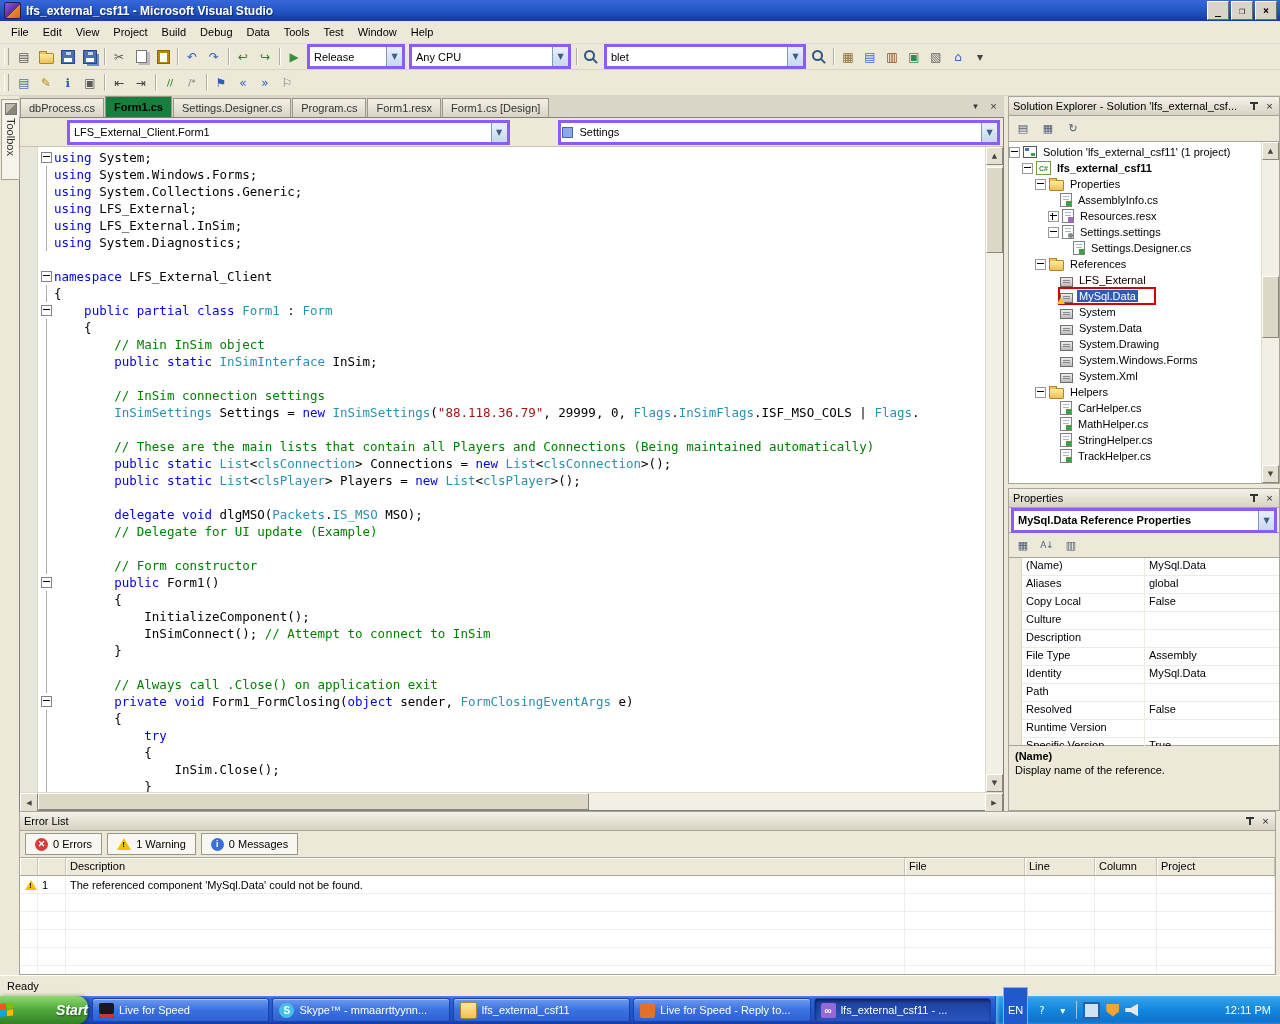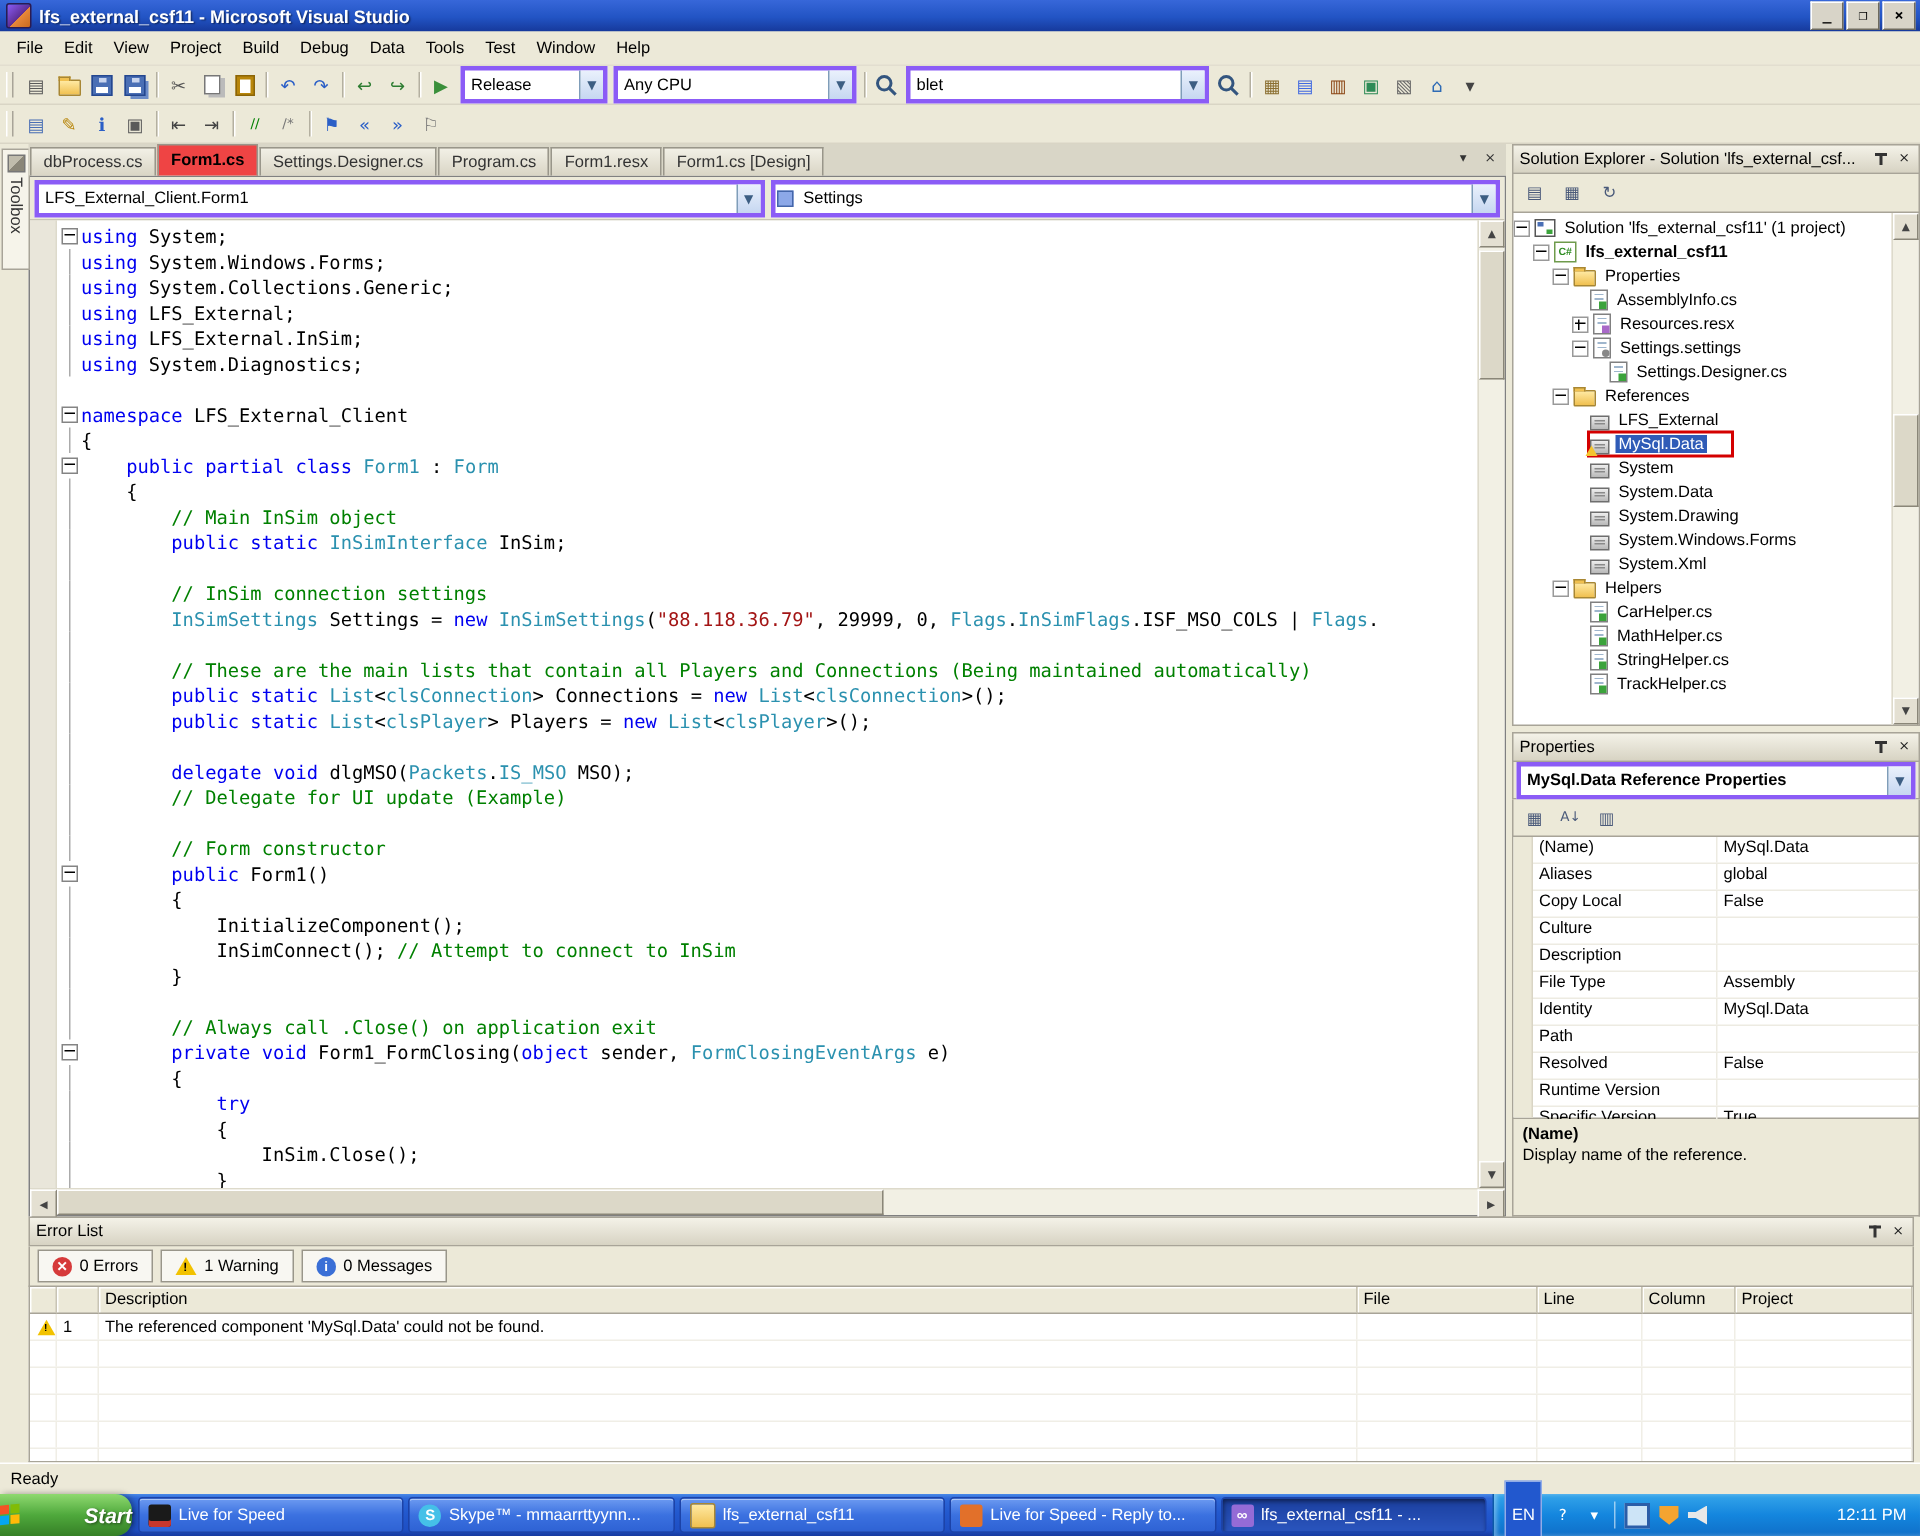--- a/index.html
+++ b/index.html
@@ -52,28 +52,28 @@
 
   
   .main{flex:1;display:flex;min-height:0;background:#ECE9D8;}
   .toolbox-strip{width:19px;flex:none;position:relative;}
   .toolbox-tab{position:absolute;top:3px;left:1px;width:17px;height:76px;background:#F6F4EA;border:1px solid #A8A498;display:flex;flex-direction:column;align-items:center;padding-top:3px;}
   .wrench-icon{width:10px;height:10px;background:linear-gradient(135deg,#C0BCAC 50%,#8A8678 50%);border:1px solid #777;flex:none;}
   .toolbox-label{writing-mode:vertical-rl;margin-top:3px;color:#333;font-size:11px;}
   .editor-zone{flex:1;display:flex;flex-direction:column;min-width:0;margin:0 4px 0 0;}
   .tabstrip{height:21px;flex:none;display:flex;align-items:flex-end;background:#D9D6C7;padding-left:1px;position:relative;}
   .tab{height:18px;display:flex;align-items:center;padding:0 8px;margin-right:1px;border:1px solid #99968A;border-bottom:none;background:linear-gradient(#F2F0E6,#D9D5C5);color:#333;white-space:nowrap;}
-  .tab.active{height:20px;background:#ef4444;font-weight:bold;color:#000;}
+  .tab.active{height:20px;background:#15803d;font-weight:bold;color:#000;}
   .tabstrip-btns{position:absolute;right:3px;top:3px;display:flex;gap:3px;}
   .ts-btn{width:15px;height:14px;display:flex;align-items:center;justify-content:center;font-size:9px;color:#333;font-family:"DejaVu Sans",sans-serif;}
 
   
   .editor-frame{flex:1;min-height:0;border:1px solid #808080;background:#FFF;display:flex;flex-direction:column;}
   .navbar{height:24px;flex:none;background:#ECE9D8;border-bottom:1px solid #C9C5B5;display:flex;align-items:center;padding:2px 3px;gap:4px;}
-  .navbar .combo{flex:1;min-width:0;}
+  .navbar .combo{flex:1;min-width:0;margin-left:44px;}
   .member-icon{width:9px;height:9px;background:#8CA8E8;border:1px solid #4466AA;margin:0 3px 0 1px;flex:none;}
   .code-body{flex:1;min-height:0;display:flex;position:relative;}
   .indicator-margin{width:17px;flex:none;background:#E9E6DA;border-right:1px solid #DDDACB;}
   .code-scroll{flex:1;min-width:0;overflow:hidden;background:#FFF;padding-top:2px;text-align:right;}
   .code-line{display:flex;height:17px;line-height:17px;}
   .code-text{white-space:pre;font-family:"DejaVu Sans Mono",monospace;font-size:12.5px;}
   .gut{width:16px;flex:none;display:flex;align-items:center;justify-content:center;}
   .gut-b span{width:9px;height:9px;border:1px solid #848484;background:#FFF;position:relative;display:block;}
   .gut-b span::before{content:'';position:absolute;left:1px;right:1px;top:3px;height:1px;background:#000;}
   .gut-l::before{content:'';width:1px;height:17px;background:#ABABAB;}

